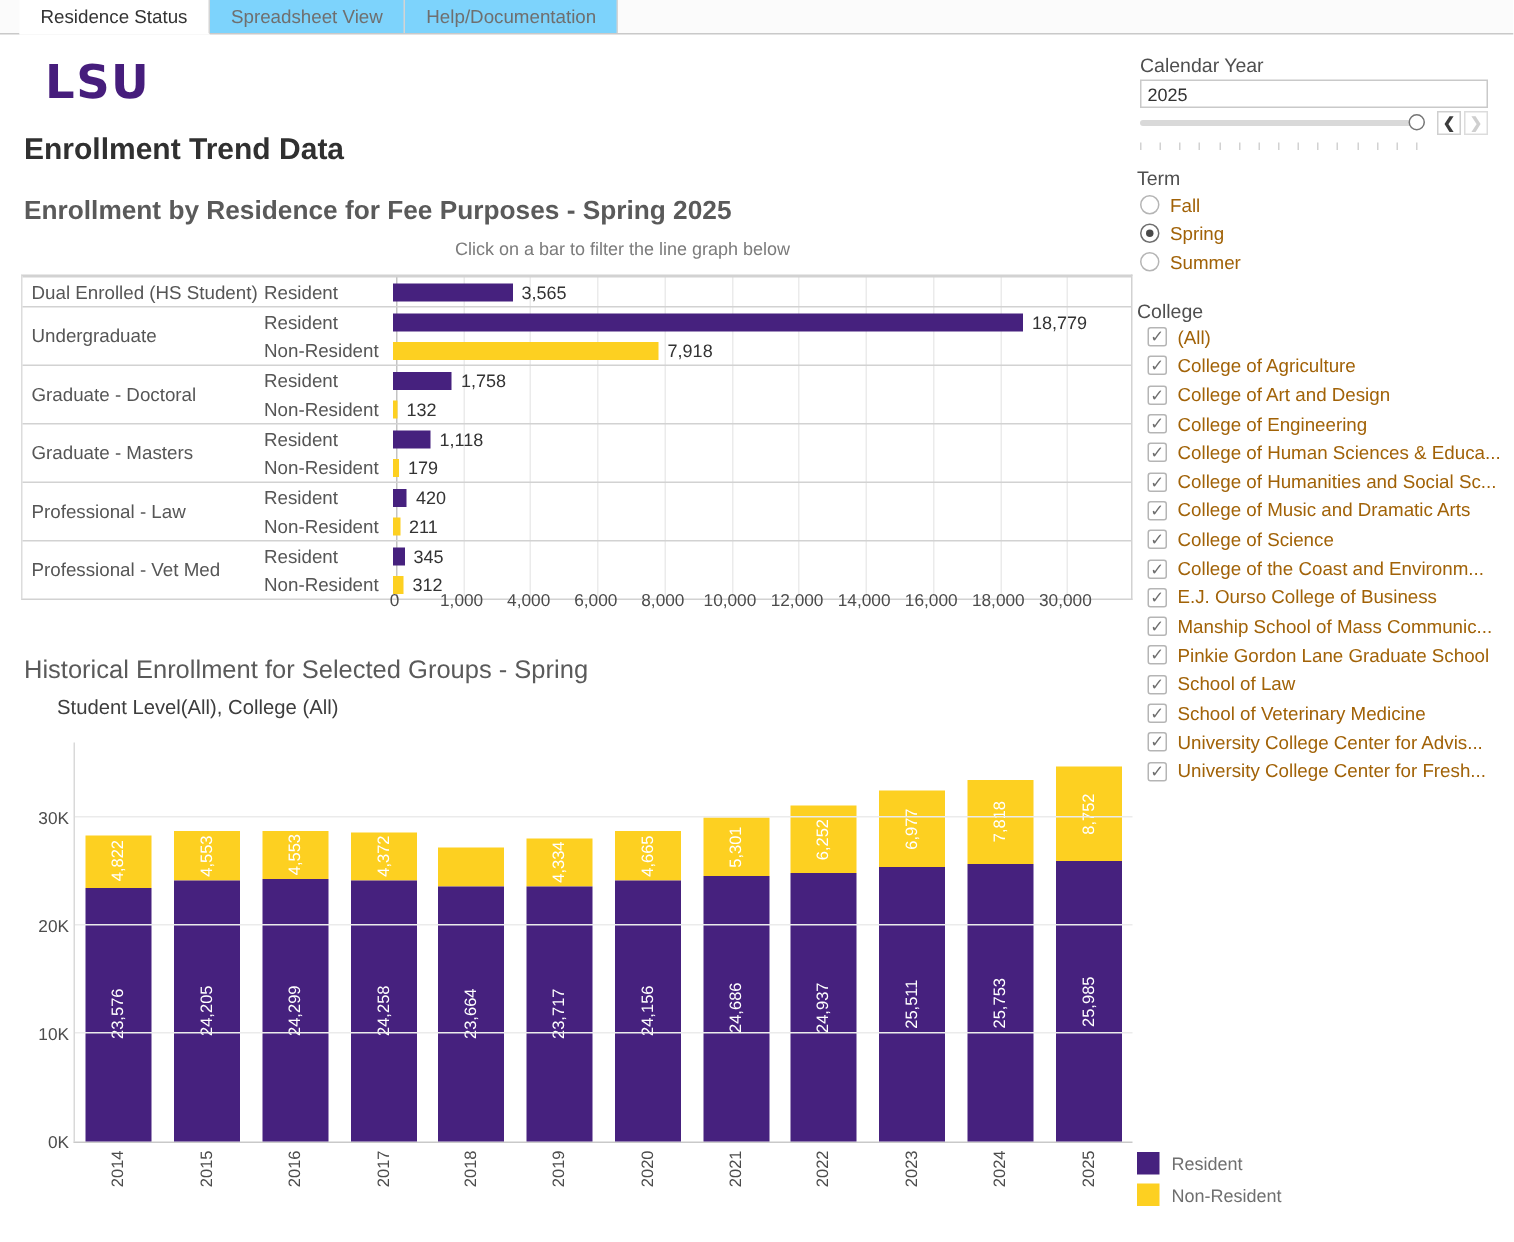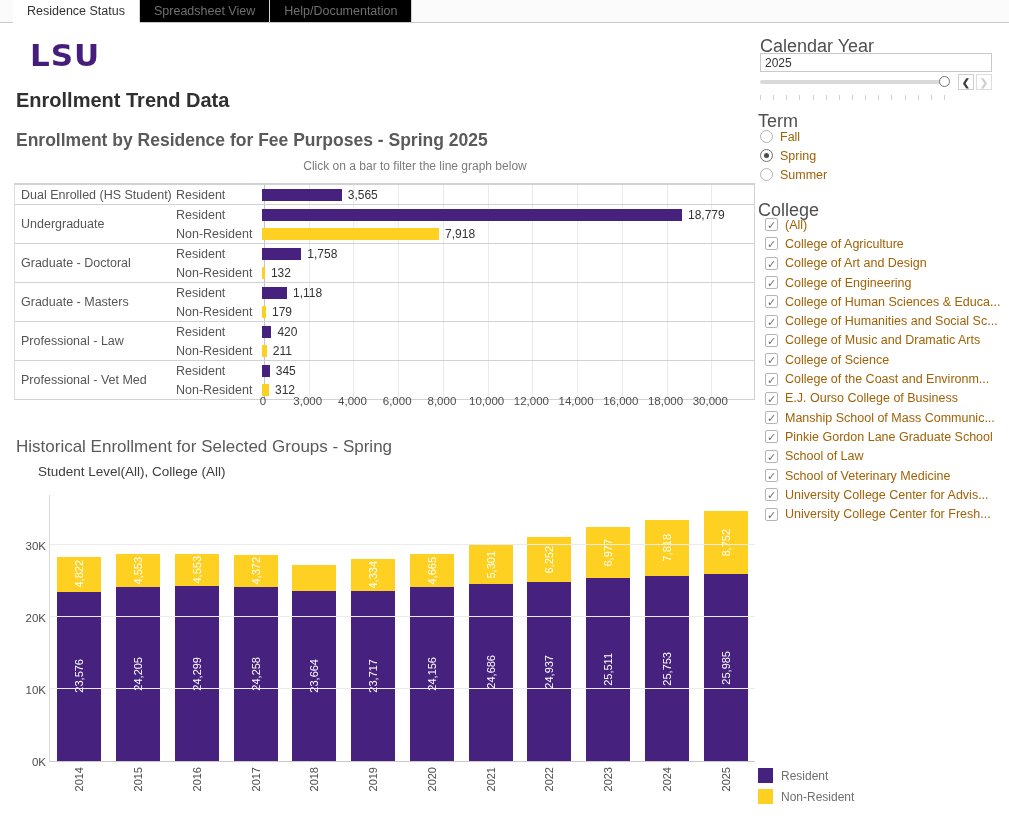--- a/index.html
+++ b/index.html
@@ -1,21 +1,21 @@
 <!DOCTYPE html>
 <html><head>
 <meta charset="utf-8">
 <style>
   * { margin:0; padding:0; box-sizing:border-box; }
   html,body { width:1009px; height:828px; background:#fff; font-family:"Liberation Sans", sans-serif; overflow:hidden; position:relative; }
 
   
   .tabbar { position:absolute; left:0; top:0; width:1009px; height:23px; display:flex; align-items:flex-start; background:#fbfbfb; border-bottom:1px solid #c9c9c9; }
   .tabstub { width:13px; background:#e9e9e9; border-right:1px solid #cdcdcd; }
-  .tab { padding:0 14px; font-size:12.5px; line-height:22px; color:#6f6f6f; background:#000000; border-right:1px solid #d4d4d4; cursor:default; white-space:nowrap; }
+  .tab { padding:0 14px; font-size:12.5px; line-height:22px; color:#6f6f6f; background:#7dd3fc; border-right:1px solid #d4d4d4; cursor:default; white-space:nowrap; }
   .tab.active { background:#fff; color:#333; border-bottom:1px solid #fff; margin-bottom:-1px; }
 
   
   .main { position:absolute; left:0; top:23px; width:755px; height:805px; }
   .logo { position:absolute; left:30px; top:14px; font-size:31px; font-weight:800; letter-spacing:1px; color:#461D7C; font-family:"DejaVu Sans", sans-serif; }
   .page-title { position:absolute; left:16px; top:66px; font-size:20px; font-weight:700; color:#303030; }
   .c1-title { position:absolute; left:16px; top:107px; font-size:17.5px; font-weight:700; color:#5a5a5a; }
   .c1-subtitle { position:absolute; left:75px; top:136px; width:680px; text-align:center; font-size:12px; color:#7b7b7b; }
 
   
@@ -53,21 +53,21 @@
   .c2-year .vlabel-x { writing-mode:vertical-rl; transform:rotate(180deg); font-size:11px; color:#4c4c4c; }
 
   
   .legend { position:absolute; left:758px; top:765px; }
   .legend-row { display:flex; align-items:center; height:21px; cursor:default; }
   .legend-swatch { width:15px; height:15px; margin-right:8px; }
   .legend-label { font-size:12px; color:#6f6f6f; }
 
   
   .sidebar { position:absolute; left:755px; top:23px; width:254px; height:740px; padding-left:5px; }
-  .sb-header { font-size:18px; color:#4f4f4f; }
+  .sb-header { font-size:13px; color:#4f4f4f; }
   .cy-label { position:absolute; left:5px; top:13px; }
   .cy-input { position:absolute; left:5px; top:30px; width:232px; height:19px; border:1px solid #c9c9c9; font-size:12px; color:#333; padding:0 4px; font-family:"Liberation Sans", sans-serif; }
   .cy-slider { position:absolute; left:5px; top:50px; width:232px; height:18px; }
   .cy-track { position:absolute; left:0; top:7px; width:185px; height:4px; background:#d9d9d9; border-radius:2px; }
   .cy-handle { position:absolute; left:179px; top:3px; width:11px; height:11px; border:1.5px solid #757575; border-radius:50%; background:#fff; }
   .cy-btn { position:absolute; top:1px; width:16px; height:16px; border:1px solid #dcdcdc; background:#fff; display:flex; align-items:center; justify-content:center; font-size:10px; font-weight:700; }
   .cy-btn.prev { left:198px; color:#3c3c3c; border-color:#cfcfcf; }
   .cy-btn.next { left:216px; color:#cfcfcf; }
   .cy-ticks { position:absolute; left:5px; top:72px; width:185px; display:flex; justify-content:space-between; }
   .cy-tick { width:1px; height:5px; background:#d2d2d2; }
@@ -221,21 +221,21 @@
             <div class="c1-bararea">
               <div class="c1-bar" style="width: 1.41818%; background: rgb(253, 208, 33);"></div>
               <div class="c1-val">312</div>
             </div>
           </div>
         </div>
       </div>
     </div>
   <div class="c1-xaxis" id="c1-xaxis">
       <div class="c1-xtick" style="left: 0%;">0</div>
-      <div class="c1-xtick" style="left: 9.09091%;">3,000</div>
+      <div class="c1-xtick" style="left: 9.09091%;">1,000</div>
       <div class="c1-xtick" style="left: 18.1818%;">4,000</div>
       <div class="c1-xtick" style="left: 27.2727%;">6,000</div>
       <div class="c1-xtick" style="left: 36.3636%;">8,000</div>
       <div class="c1-xtick" style="left: 45.4545%;">10,000</div>
       <div class="c1-xtick" style="left: 54.5455%;">12,000</div>
       <div class="c1-xtick" style="left: 63.6364%;">14,000</div>
       <div class="c1-xtick" style="left: 72.7273%;">16,000</div>
       <div class="c1-xtick" style="left: 81.8182%;">18,000</div>
       <div class="c1-xtick" style="left: 90.9091%;">30,000</div>
     </div>

